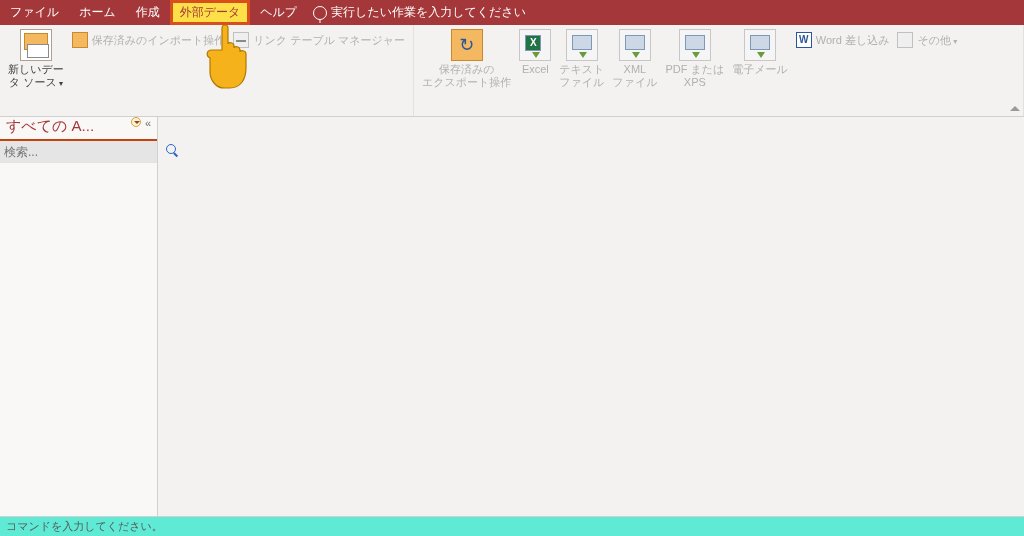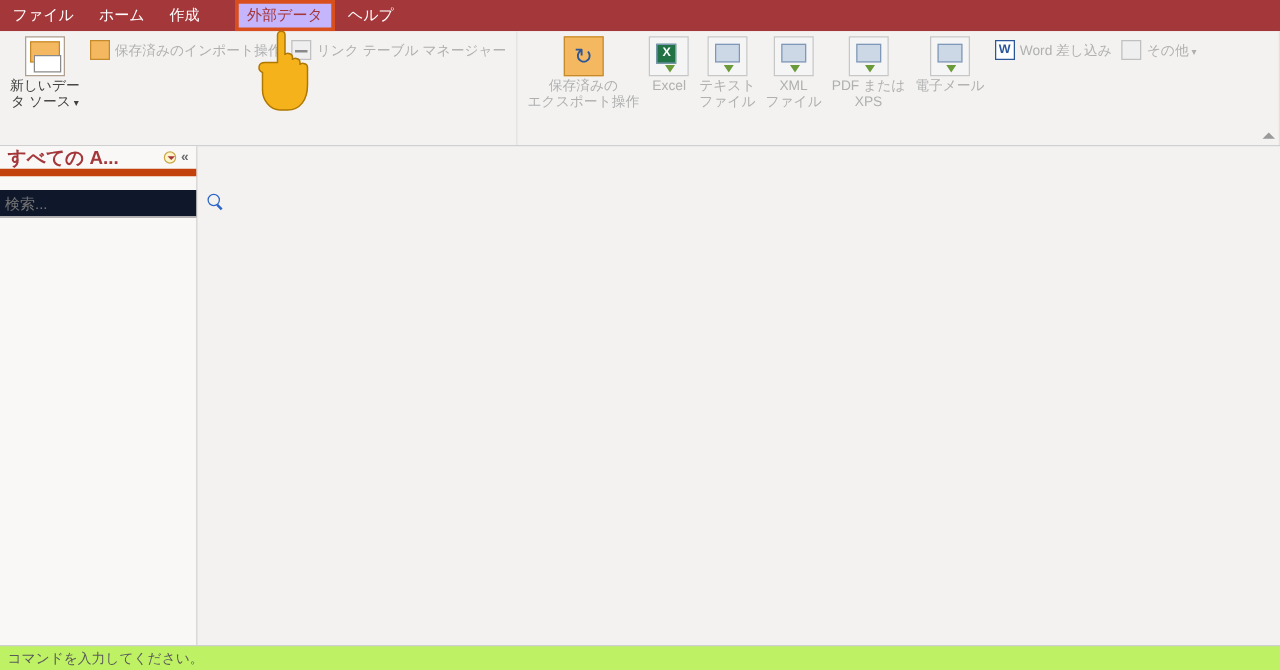--- a/index.html
+++ b/index.html
@@ -16,23 +16,22 @@
     user-select: none;
   }
   .tab {
     padding: 0 10px;
     display: flex;
     align-items: center;
     height: 100%;
     cursor: pointer;
   }
   .tab.active {
-    background: #c4b5fd;
+    background: #fde047;
     color: #a4373a;
-    margin-left: 18px;
   }
   .tab.highlighted {
     outline: 3px solid #d84f1d;
     outline-offset: -3px;
   }
   .tellme {
     display: flex;
     align-items: center;
     color: #fff;
     font-size: 12px;
@@ -185,24 +184,22 @@
     width: 158px;
     border-right: 1px solid #d0d0d0;
     background: #f9f8f7;
     display: flex;
     flex-direction: column;
     position: relative;
   }
   .navpane-header {
     height: 24px;
     display: flex;
-    align-items: center;
     padding: 0 4px 0 6px;
-    border-bottom: 6px solid #c2410c;
-    font-weight: bold;
+    border-bottom: 2px solid #c2410c;
   }
   .navpane-header .title {
     flex: 1;
     color: #a4373a;
     font-size: 15px;
     white-space: nowrap;
     overflow: hidden;
   }
   .navpane-header .dd {
     font-size: 9px; color: #a4373a; margin: 0 2px; cursor: pointer;
@@ -210,22 +207,21 @@
     position:relative;
   }
   .navpane-header .dd::after{content:"";position:absolute;left:2px;top:3px;border-left:3px solid transparent;border-right:3px solid transparent;border-top:3px solid #a4373a;}
   .navpane-header .collapse {
     font-size: 11px; color: #6b6b6b; cursor: pointer; padding:0 2px;
   }
   .navpane-search {
     height: 22px;
     display: flex;
     border-bottom: 1px solid #e7e2dd;
-    background:#0f172a;
-    margin-top:11px;
+    background:#e5e5e5;
   }
   .navpane-search input {
     flex: 1;
     border: none;
     outline: none;
     font-size: 12px;
     padding: 2px 4px;
     color: #808080;
     background: transparent;
   }
@@ -240,21 +236,21 @@
   }
   .navpane-splitter{
     position:absolute;right:-3px;top:0;bottom:0;width:6px;cursor:col-resize;
   }
 
   .canvas { flex: 1; background: #f3f2f1; }
 
   
   .statusbar {
     height: 20px;
-    background: #bef264;
+    background: #5eead4;
     border-top: 1px solid #d0d0d0;
     font-size: 11px;
     color: #5a5a5a;
     display: flex;
     align-items: center;
     padding: 0 6px;
   }
 
   
   .pointer-hand {
@@ -267,20 +263,24 @@
 </style>
 </head>
 <body>
 
 <div class="tabstrip">
   <div class="tab">ファイル</div>
   <div class="tab">ホーム</div>
   <div class="tab">作成</div>
   <div class="tab active highlighted">外部データ</div>
   <div class="tab">ヘルプ</div>
+  <div class="tellme">
+    <span class="bulb"></span>
+    <span>実行したい作業を入力してください</span>
+  </div>
 </div>
 
 <div class="ribbon">
 
   <div class="ribbon-group" style="min-width:190px">
     <div class="group-body">
       <div class="big-button">
         <div class="icon ic-source"></div>
         <span>新しいデー</span>
         <span><span>タ ソース</span><span style="font-size:8px"> ▾</span></span>

